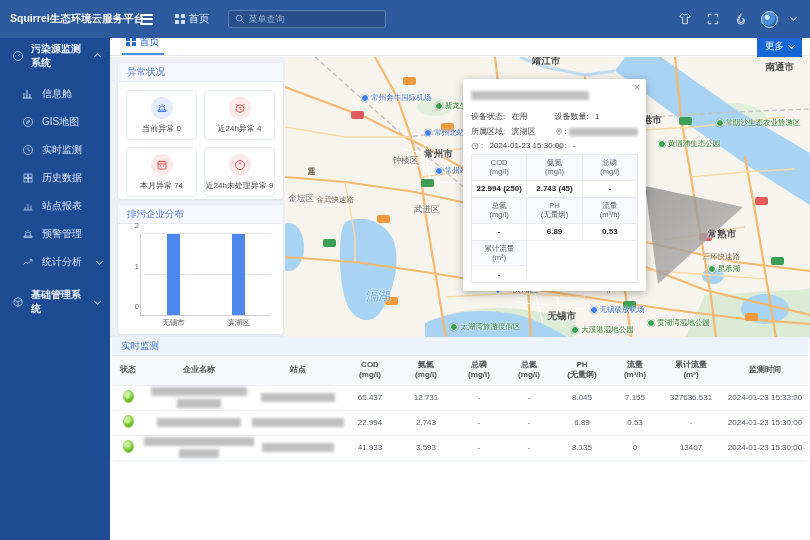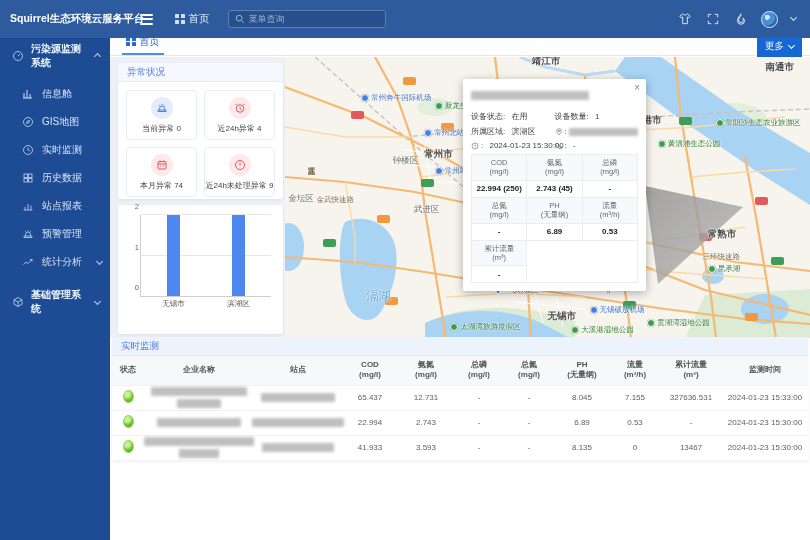--- a/index.html
+++ b/index.html
@@ -299,20 +299,21 @@
                   <circle cx="12" cy="12" r="9"></circle>
                   <path d="M12 7v6M12 16.5v.5"></path>
                 </svg>
               </span>
               <span class="stat-lab">近24h未处理异常 9</span>
             </div>
           </div>
       </div>
 
       <div class="card" id="chart-card">
+        <div class="card-title">排污企业分布</div>
         <div class="chart-body">
           <div class="plot" id="plot">
               <div class="ytick" style="bottom: 0%;">0</div>
               <div class="gridline" style="bottom: 50%;"></div>
               <div class="ytick" style="bottom: 50%;">1</div>
               <div class="gridline" style="bottom: 100%;"></div>
               <div class="ytick" style="bottom: 100%;">2</div>
               <div class="bar" style="left: calc(25% - 6.5px); height: 100%; background: rgb(78, 135, 238);"></div>
               <div class="xlab" style="left: 25%;">无锡市</div>
               <div class="bar" style="left: calc(75% - 6.5px); height: 100%; background: rgb(78, 135, 238);"></div>

